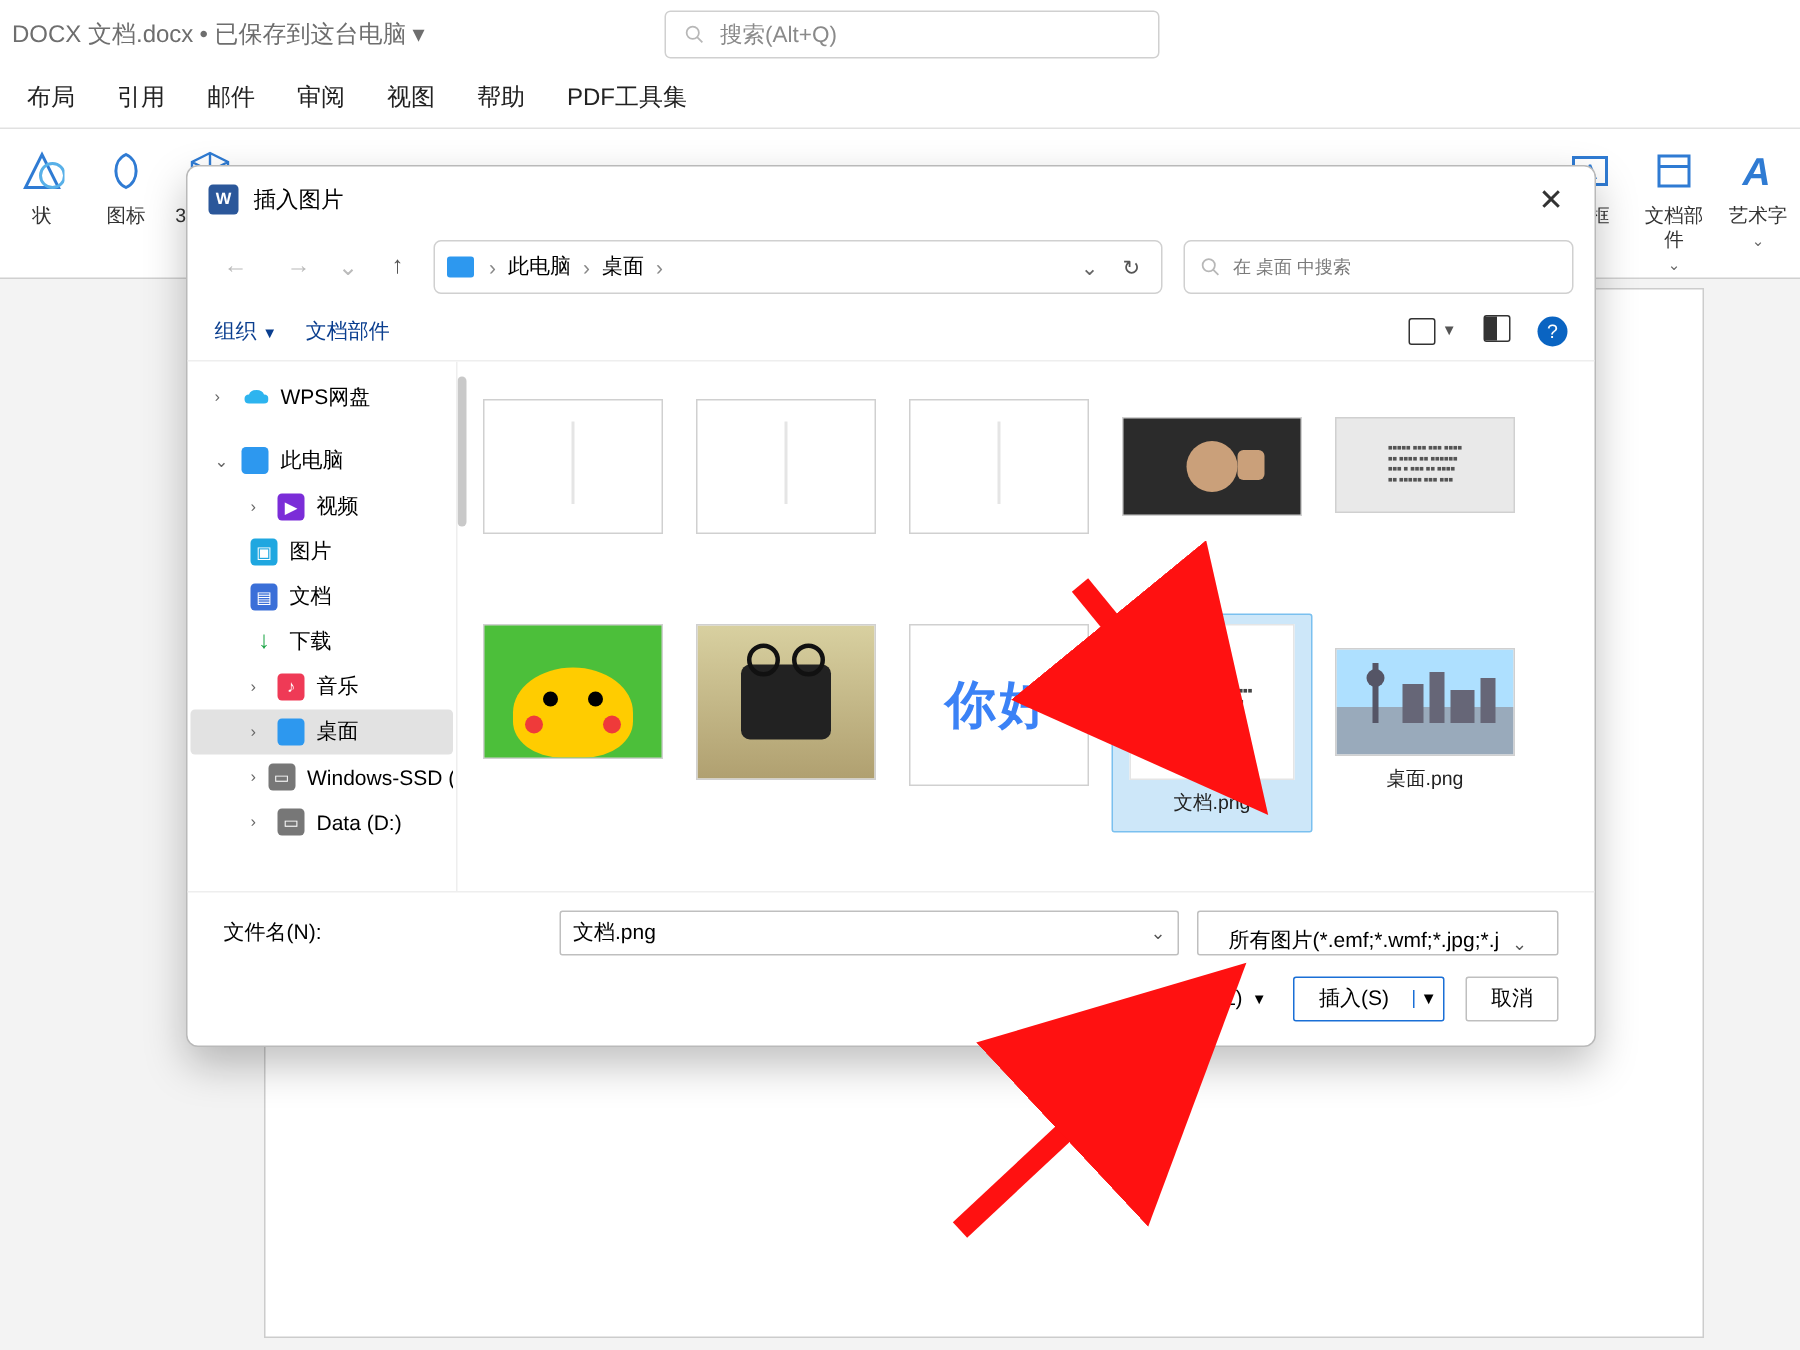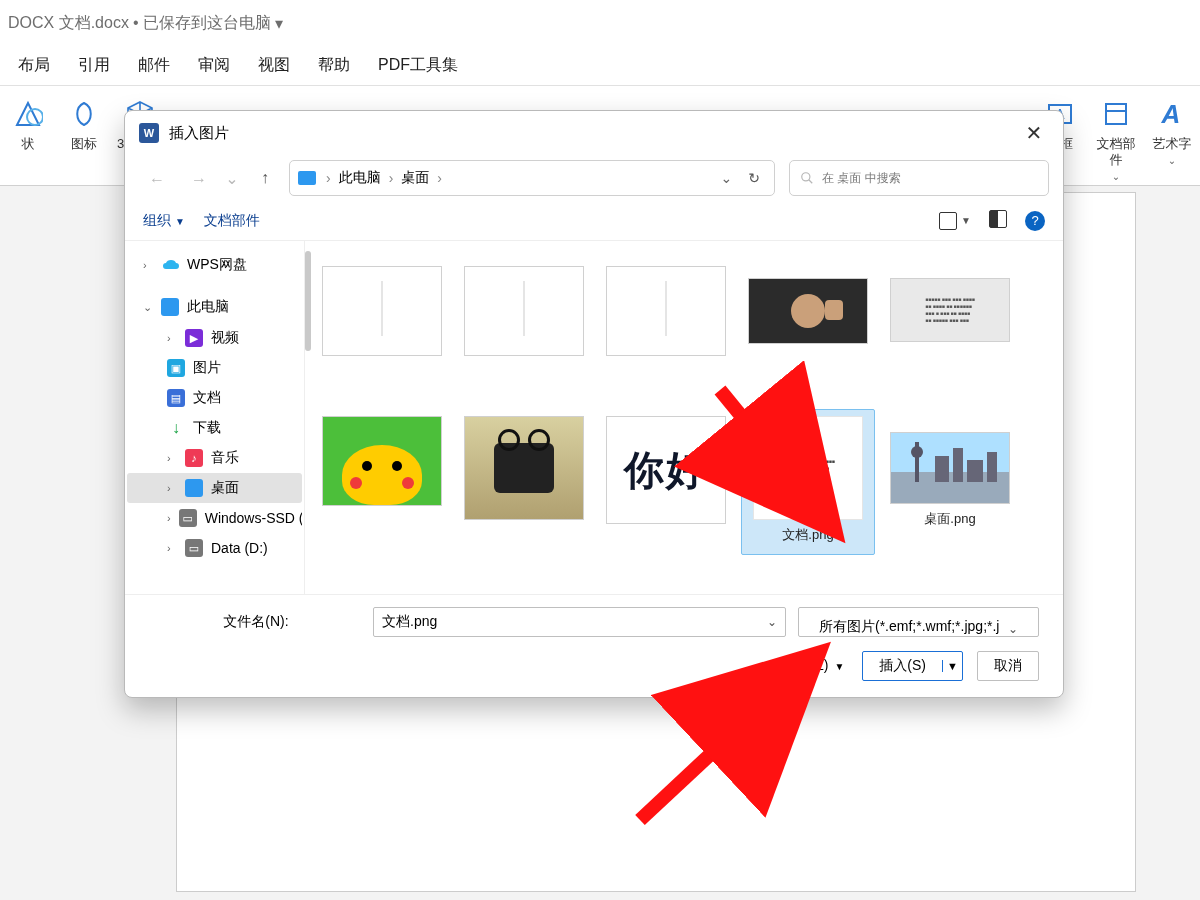--- a/index.html
+++ b/index.html
@@ -71,21 +71,21 @@
   .files { flex:1; position:relative; padding:18px 10px; overflow:auto; }
   .handle { position:absolute; left:0; top:10px; width:6px; height:100px; background:#c9c9c9; border-radius:3px; }
   .grid { display:grid; grid-template-columns:repeat(5, 134px); grid-auto-rows:150px; gap:0 8px; justify-content:start; }
   .cell { width:134px; height:146px; padding:6px 4px; text-align:center; border:1px solid transparent; border-radius:2px; }
   .cell.selected { background:#cde7f9; border-color:#7ac0ef; }
   .thumb { width:120px; height:90px; margin:0 auto 6px auto; background:#e9e9e9; border:1px solid #d0d0d0; display:flex; align-items:center; justify-content:center; overflow:hidden; font-size:11px; color:#555; }
   .cell .fname { font-size:13px; color:#222; }
 
   .dlg-footer { border-top:1px solid #eee; padding:12px 24px 16px 24px; display:flex; flex-direction:column; gap:14px; }
   .row1 { display:flex; align-items:center; }
-  .row1 .lbl { width:224px; text-align:center; padding-right:10px; font-size:14px; }
+  .row1 .lbl { width:224px; text-align:left; padding-right:10px; font-size:14px; }
   .fileinput { flex:1; height:30px; border:1px solid #bfbfbf; border-radius:2px; padding:0 8px; font-size:14px; display:flex; align-items:center; justify-content:space-between; }
   .filter { width:241px; height:30px; margin-left:12px; border:1px solid #bfbfbf; border-radius:2px; padding:0 20px; font-size:14px; display:flex; align-items:flex-end; justify-content:space-between; white-space:nowrap; overflow:hidden; }
   .row2 { display:flex; align-items:center; justify-content:flex-end; gap:14px; }
   .tools { font-size:14px; padding:0 4px; display:flex; align-items:center; gap:6px; }
   .btn { height:30px; border:1px solid #bfbfbf; border-radius:2px; font-size:14px; display:flex; align-items:center; background:#fff; }
   .btn.insert { border-color:#1a6fd6;text-align:right; }
   .btn .main { padding:0 16px; }
   .btn .drop { width:20px; border-left:1px solid #bfbfbf; display:flex; align-items:center; justify-content:center; font-size:11px; }
   .btn.insert .drop { border-left-color:#1a6fd6; }
 
@@ -106,38 +106,45 @@
   .th-pika .face { width:80px; height:60px; background:#ffcc00; border-radius:50% 50% 40% 40%; position:relative; }
   .th-pika .eye { position:absolute; width:10px; height:10px; background:#000; border-radius:50%; top:16px; }
   .th-pika .eye.l { left:20px; } .th-pika .eye.r { right:20px; }
   .th-pika .cheek { position:absolute; width:12px; height:12px; background:#ef3a3a; border-radius:50%; top:32px; }
   .th-pika .cheek.l { left:8px; } .th-pika .cheek.r { right:8px; }
   .th-proj { background:linear-gradient(#d8d0a0,#b0a070); display:flex; align-items:center; justify-content:center; }
   .th-proj .mach { width:60px; height:50px; background:#222; border-radius:6px; position:relative; }
   .th-proj .reel { position:absolute; width:22px; height:22px; border:3px solid #111; border-radius:50%; top:-14px; }
   .th-proj .reel.l { left:4px; } .th-proj .reel.r { right:4px; }
   .th-nh { background:#fff; display:flex; align-items:center; justify-content:center; }
-  .th-nh span { font-size:40px; font-weight:700; color:#0f172a; letter-spacing:2px; font-family:"SimHei","Microsoft YaHei"; }
+  .th-nh span { font-size:34px; font-weight:700; color:#3b82f6; letter-spacing:2px; font-family:"SimHei","Microsoft YaHei"; }
   .th-docpng { background:#fff; padding:14px 6px 6px 6px; font-size:5px; line-height:7px; text-align:left; color:#444; border:1px solid #e5e5e5; }
   .th-city { background:linear-gradient(#aee0ff 55%, #9ab 55%); position:relative; }
   .th-city .tower { position:absolute; bottom:30%; left:24px; width:4px; height:40px; background:#556; }
   .th-city .bulb { position:absolute; bottom:65%; left:20px; width:12px; height:12px; border-radius:50%; background:#556; }
   .th-city .bld { position:absolute; bottom:30%; background:#667; }
   .th-city .b1 { left:44px; width:14px; height:26px; }
   .th-city .b2 { left:62px; width:10px; height:34px; }
   .th-city .b3 { left:76px; width:16px; height:22px; }
   .th-city .b4 { left:96px; width:10px; height:30px; }
 </style>
 </head>
 <body>
 
 <div class="app-titlebar">
   <span class="doc-name">DOCX 文档.docx</span>
   <span class="save-state">• 已保存到这台电脑</span>
   <span class="save-caret">▾</span>
+  <div class="searchbox">
+    <svg viewBox="0 0 24 24">
+        <circle cx="10" cy="10" r="7" fill="none" stroke="#888" stroke-width="2"></circle>
+        <line x1="15" y1="15" x2="21" y2="21" stroke="#888" stroke-width="2"></line>
+      </svg>
+    <span>搜索(Alt+Q)</span>
+  </div>
 </div>
 
 <div class="ribbon-tabs">
   <span>布局</span>
   <span>引用</span>
   <span>邮件</span>
   <span>审阅</span>
   <span>视图</span>
   <span>帮助</span>
   <span>PDF工具集</span>

